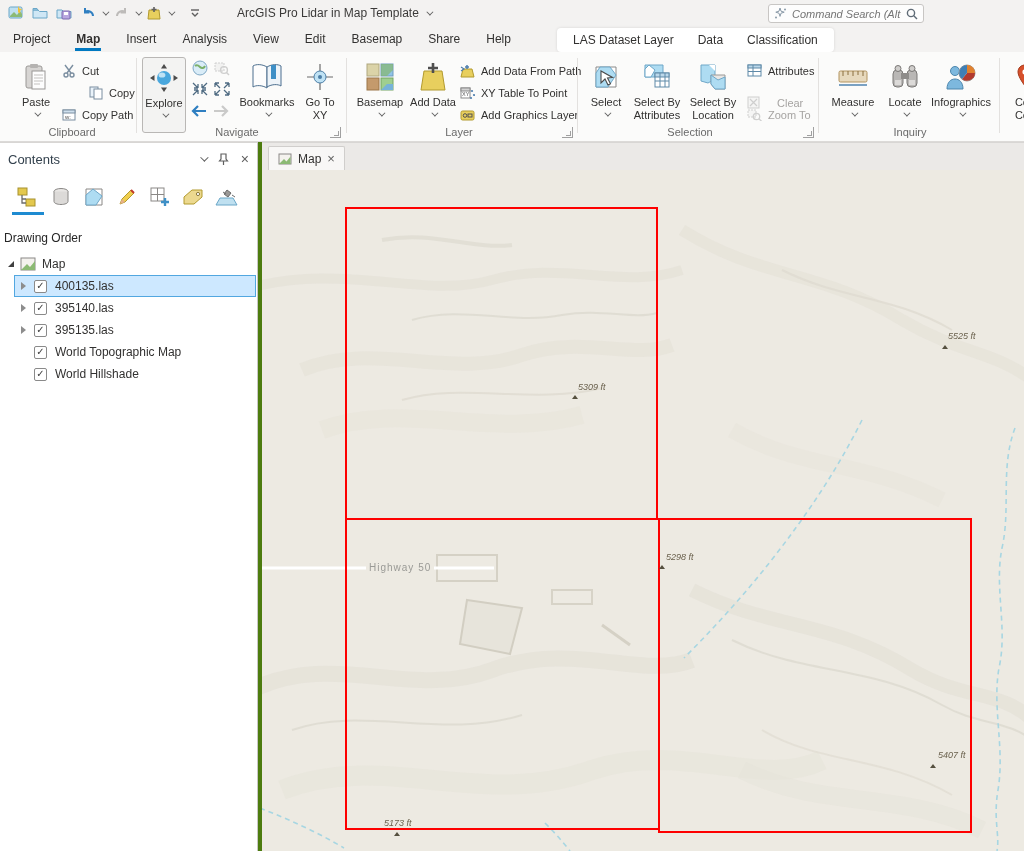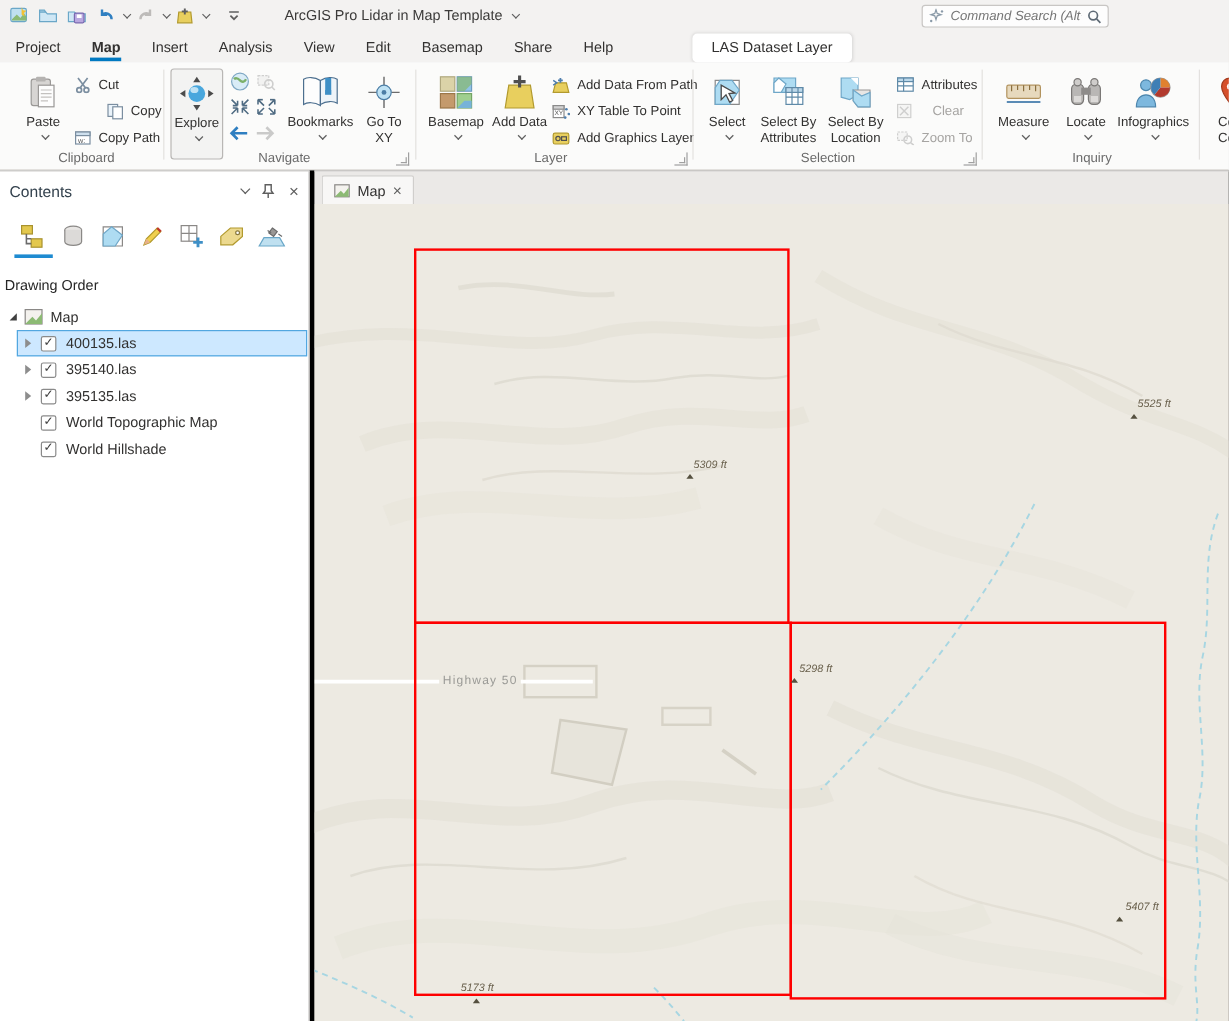--- a/index.html
+++ b/index.html
@@ -14,38 +14,38 @@
   .chev.sm { width:5px; height:5px; }
   .apptitle { position:absolute; left:237px; top:6px; font-size:12px; color:#3b3a39; display:flex; gap:7px; align-items:center; }
   .cmdsearch { position:absolute; left:768px; top:4px; width:156px; height:19px; border:1px solid #c8c6c4; border-radius:3px; background:#fdfdfd; display:flex; align-items:center; padding:0 5px; gap:5px; }
   .cmdsearch input { border:none; outline:none; background:transparent; flex:1; font-style:italic; font-size:11px; color:#767676; font-family:"Liberation Sans", sans-serif; min-width:0; }
 
   
   .menubar { position:absolute; left:0; top:28px; width:1024px; height:24px; display:flex; align-items:center; }
   .mtab { padding:3px 13px 5px; font-size:12px; color:#323130; position:relative; cursor:default; }
   .mtab.active { font-weight:bold; }
   .mtab.active::after { content:""; position:absolute; left:12px; right:12px; bottom:0; height:3px; background:#0079c1; }
-  .ctx-pill { margin-left:53px; background:#ffffff; border-radius:4px; box-shadow:0 0 3px rgba(0,0,0,.12); display:flex; align-items:center; height:24px; padding:0 4px;flex-direction:column; }
+  .ctx-pill { margin-left:33px; background:#ffffff; border-radius:4px; box-shadow:0 0 3px rgba(0,0,0,.12); display:flex; align-items:center; height:24px; padding:0 4px; }
   .ctab { padding:4px 12px; font-size:12px; color:#323130; }
 
   
   .ribbon { position:absolute; left:0; top:52px; width:1024px; height:90px; background:#fbfbfa; border-bottom:1px solid #dcdad8; }
   .rdiv { position:absolute; top:6px; bottom:8px; width:1px; background:#e3e1df; }
   .grp-label { position:absolute; bottom:3px; font-size:11px; color:#6a6a6a; text-align:center; }
   .launcher { position:absolute; bottom:3px; width:11px; height:11px; border:1px solid #8a8a8a; border-top:none; border-left:none; opacity:.8; }
   .launcher::after { content:""; position:absolute; right:1px; bottom:1px; width:4px; height:4px; border-right:1px solid #8a8a8a; border-bottom:1px solid #8a8a8a; }
   .big-btn { position:absolute; top:5px; height:76px; display:flex; flex-direction:column; align-items:center; justify-content:flex-start; font-size:11px; color:#323130; text-align:center; line-height:13px; border-radius:3px; }
   .big-btn .ic { height:34px; display:flex; align-items:center; justify-content:center; margin-top:3px; }
   .big-btn .lbl { margin-top:2px; }
   .big-btn.framed { border:1px solid #b9b7b5; background:#f3f3f2; }
   .small-btn { position:absolute; height:21px; display:flex; align-items:center; gap:6px; font-size:11px; color:#323130; white-space:nowrap; }
   .small-btn.disabled { color:#a6a4a2; }
 
   
-  .workspace { position:absolute; left:0; top:142px; width:1024px; height:709px; background:#000000; }
+  .workspace { position:absolute; left:0; top:142px; width:1024px; height:709px; background:#4d7c0f; }
 
   
   .pane { position:absolute; left:0; top:0; width:258px; height:709px; background:#ffffff; border-right:1px solid #c9c7c5; border-top:1px solid #d8d6d4; }
   .pane-head { height:28px; display:flex; align-items:center; padding:0 8px; }
   .pane-title { font-size:13px; color:#33414d; flex:1; margin-top:4px; }
   .pane-icons { display:flex; gap:12px; align-items:center; color:#5f5f5f; margin-top:4px; }
   .searchrow { display:flex; align-items:center; margin:8px 8px 0 8px; gap:7px; }
   .searchbox { flex:1; height:21px; border:1px solid #949391; border-radius:2px; display:flex; align-items:center; padding:0 5px; gap:4px; background:#fff; }
   .searchbox input { border:none; outline:none; flex:1; font-style:italic; font-size:12px; color:#5f5f5f; font-family:"Liberation Sans", sans-serif; min-width:0; }
   .tabicons { display:flex; align-items:flex-end; gap:9px; margin:12px 0 0 16px; height:26px; }
@@ -366,21 +366,21 @@
     <span class="lbl">Select By Location</span>
   </div>
   <div class="small-btn" style="left:747px; top:8px;">
     <svg width="15" height="13">
         <rect x="1" y="1" width="13" height="11" fill="#fff" stroke="#5f8aa8"></rect>
         <rect x="1" y="1" width="13" height="3" fill="#bcd8ea" stroke="#5f8aa8"></rect>
         <path d="M1 7.5 h13 M6 1 v11" stroke="#5f8aa8"></path>
       </svg>
     <span>Attributes</span>
   </div>
-  <div class="small-btn disabled" style="left:747px; top:30px;gap:15px;">
+  <div class="small-btn disabled" style="left:747px; top:40px;gap:15px;">
     <svg width="15" height="13" opacity=".45">
         <rect x="1" y="1" width="11" height="11" fill="#eee" stroke="#9a9a9a"></rect>
         <path d="M3 3 l7 7 M10 3 l-7 7" stroke="#9a9a9a" stroke-width="1.2"></path>
       </svg>
     <span>Clear</span>
   </div>
   <div class="small-btn disabled" style="left:747px; top:52px;">
     <svg width="15" height="13" opacity=".45">
         <rect x="1" y="2" width="8" height="7" fill="#eee" stroke="#9a9a9a" stroke-dasharray="2 1"></rect>
         <circle cx="9.5" cy="8.5" r="3.2" fill="none" stroke="#9a9a9a" stroke-width="1.3"></circle>

